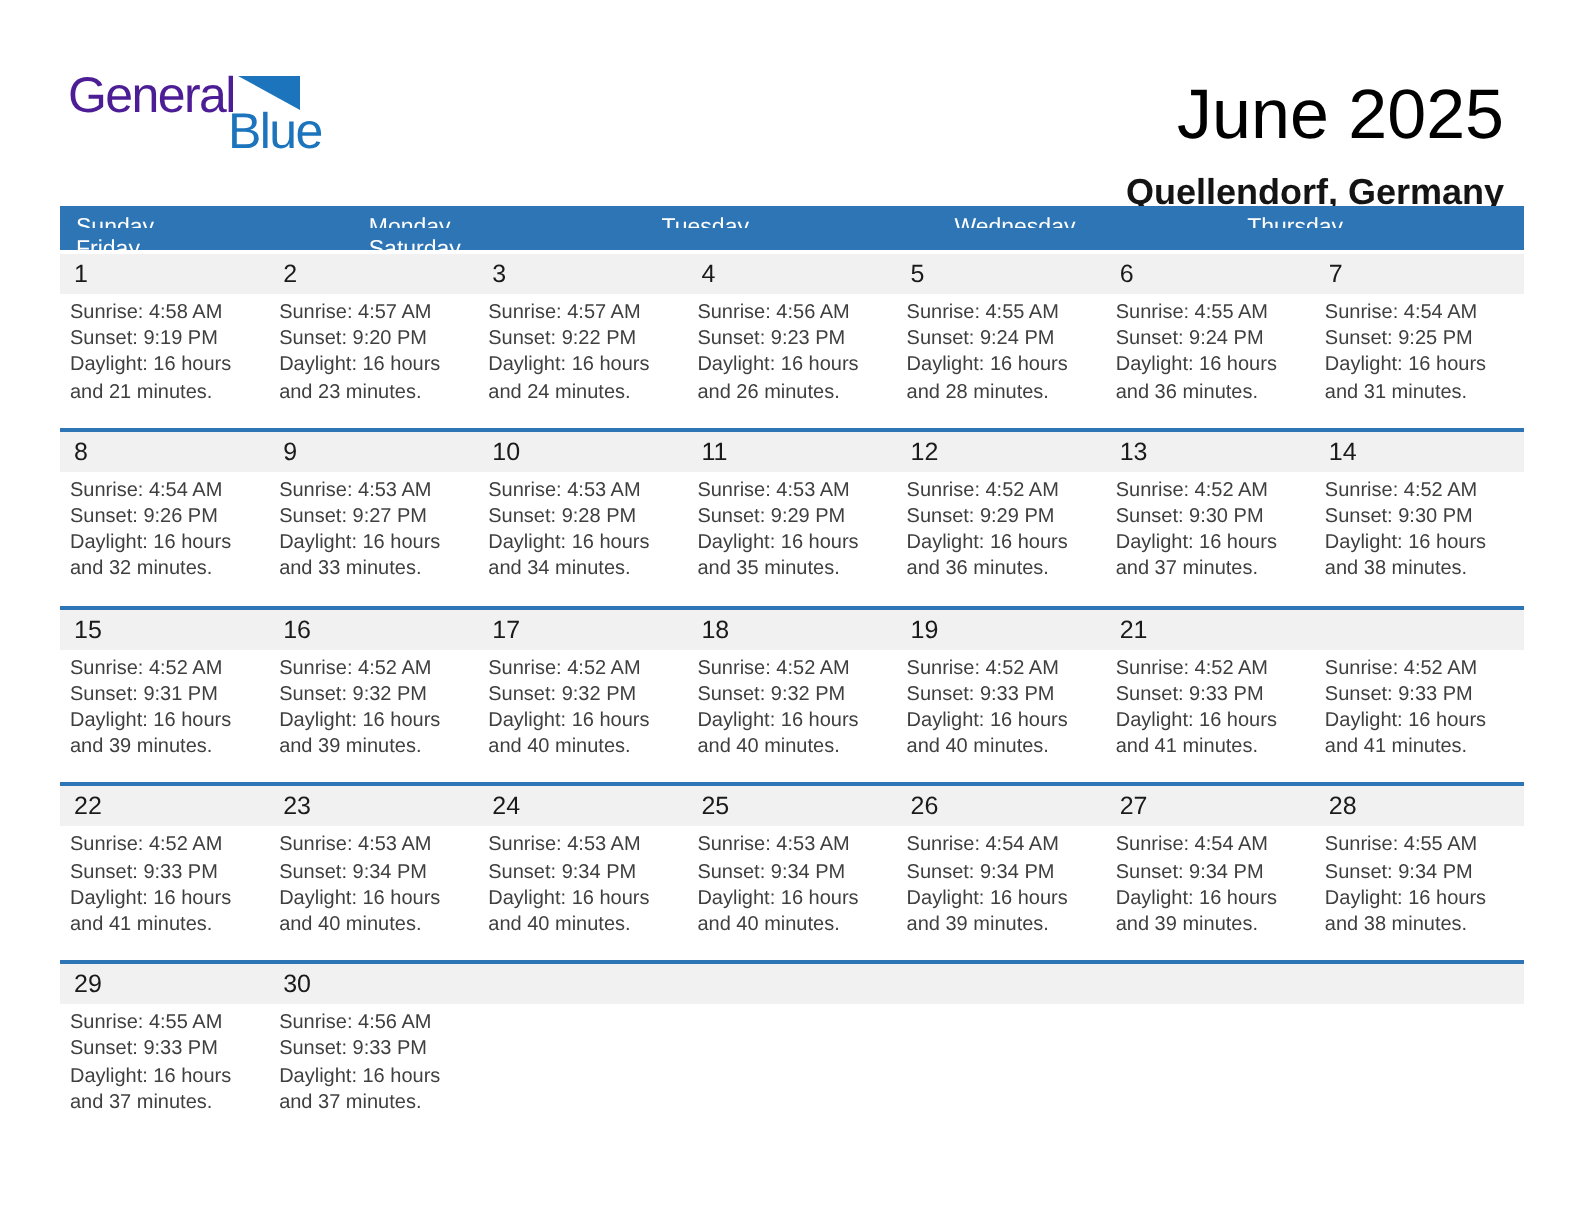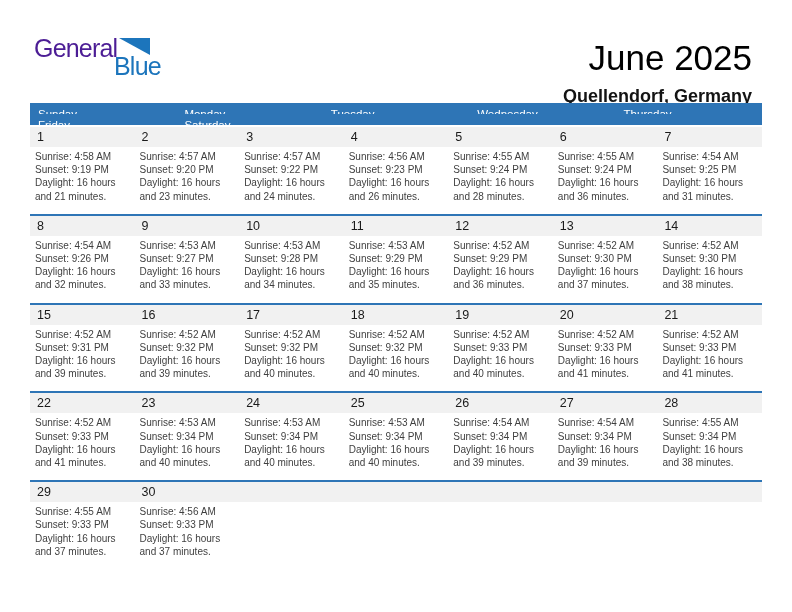--- a/index.html
+++ b/index.html
@@ -188,21 +188,20 @@
             </div>
           </div>
         </div>
         <div class="week">
           <div class="band">
             <div class="band-cell">15</div>
             <div class="band-cell">16</div>
             <div class="band-cell">17</div>
             <div class="band-cell">18</div>
             <div class="band-cell">19</div>
-            <div class="band-cell">20</div>
             <div class="band-cell">21</div>
           </div>
           <div class="details">
             <div class="detail-cell">
               <div>Sunrise: 4:52 AM</div>
               <div>Sunset: 9:31 PM</div>
               <div>Daylight: 16 hours</div>
               <div>and 39 minutes.</div>
             </div>
             <div class="detail-cell">

